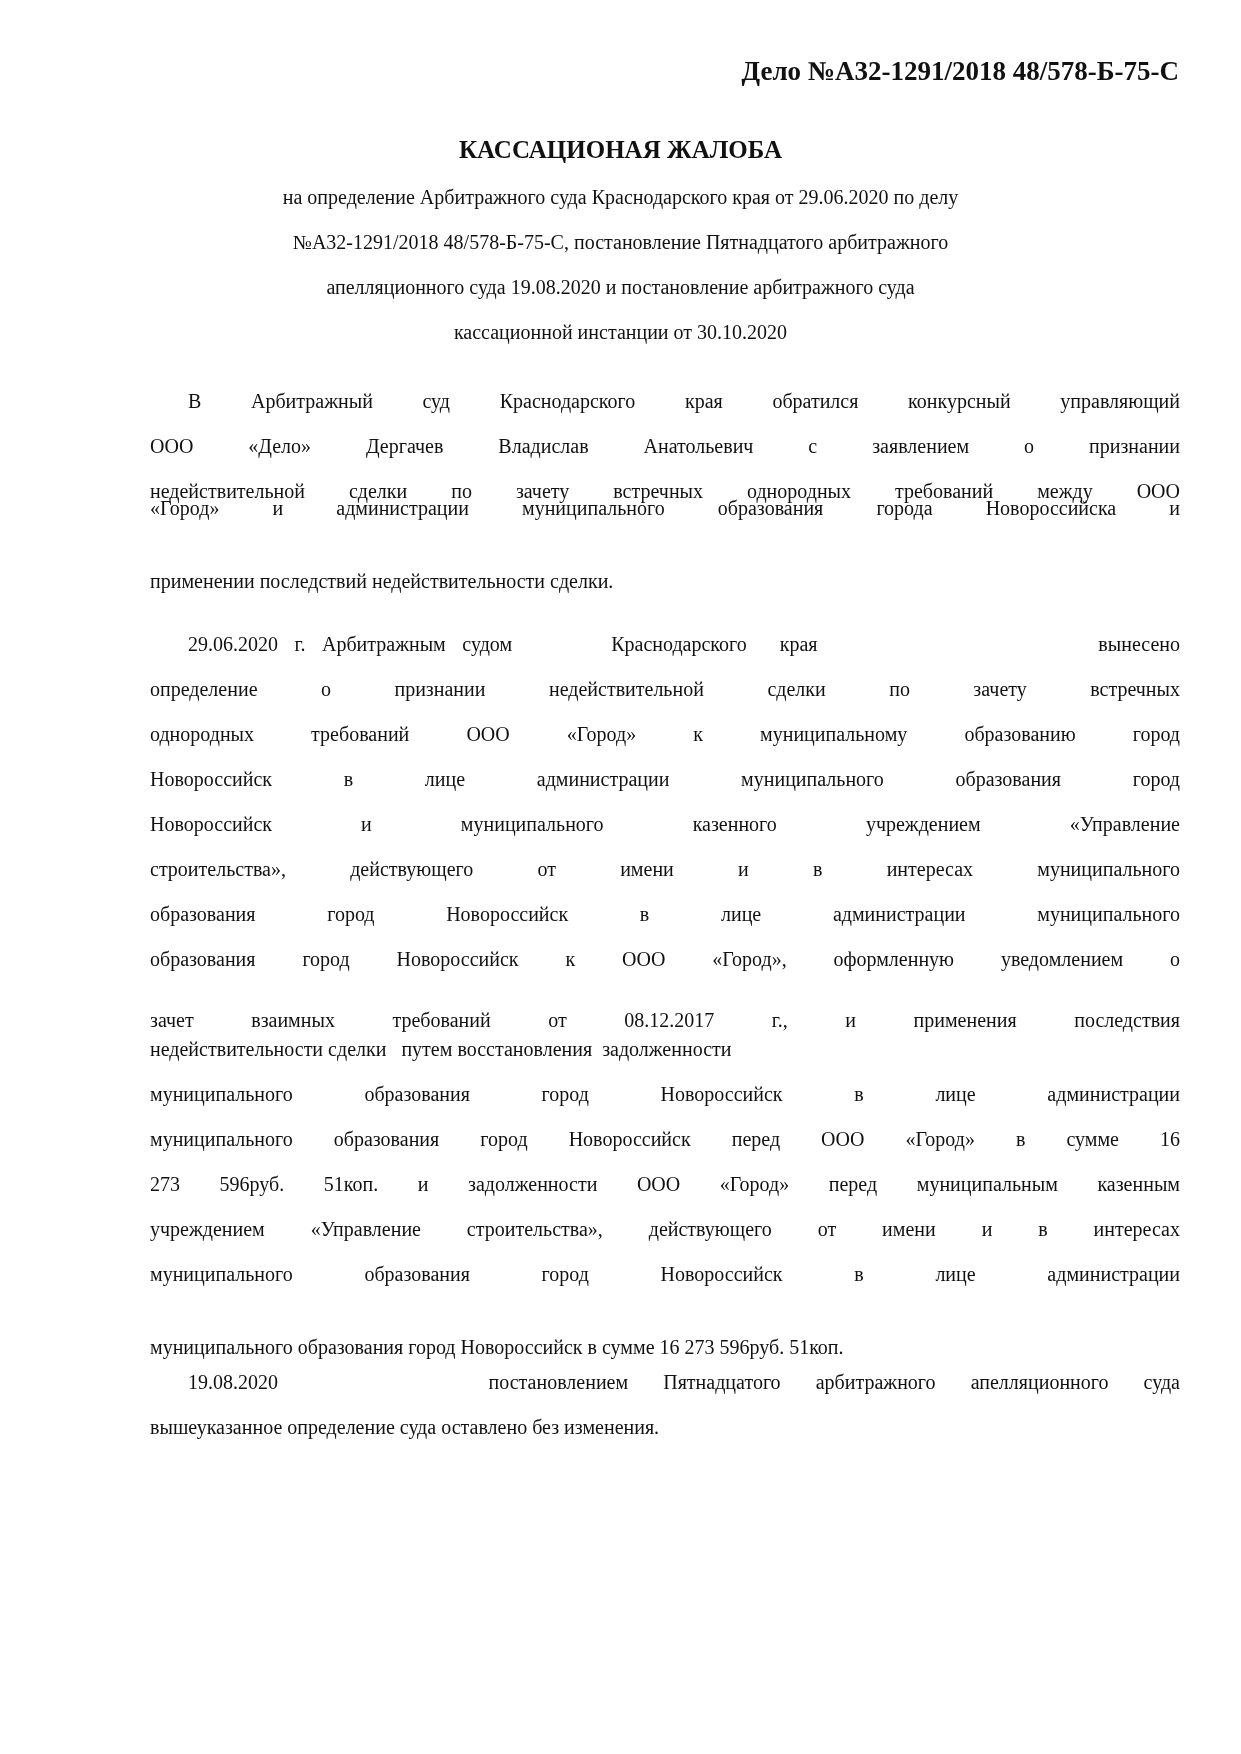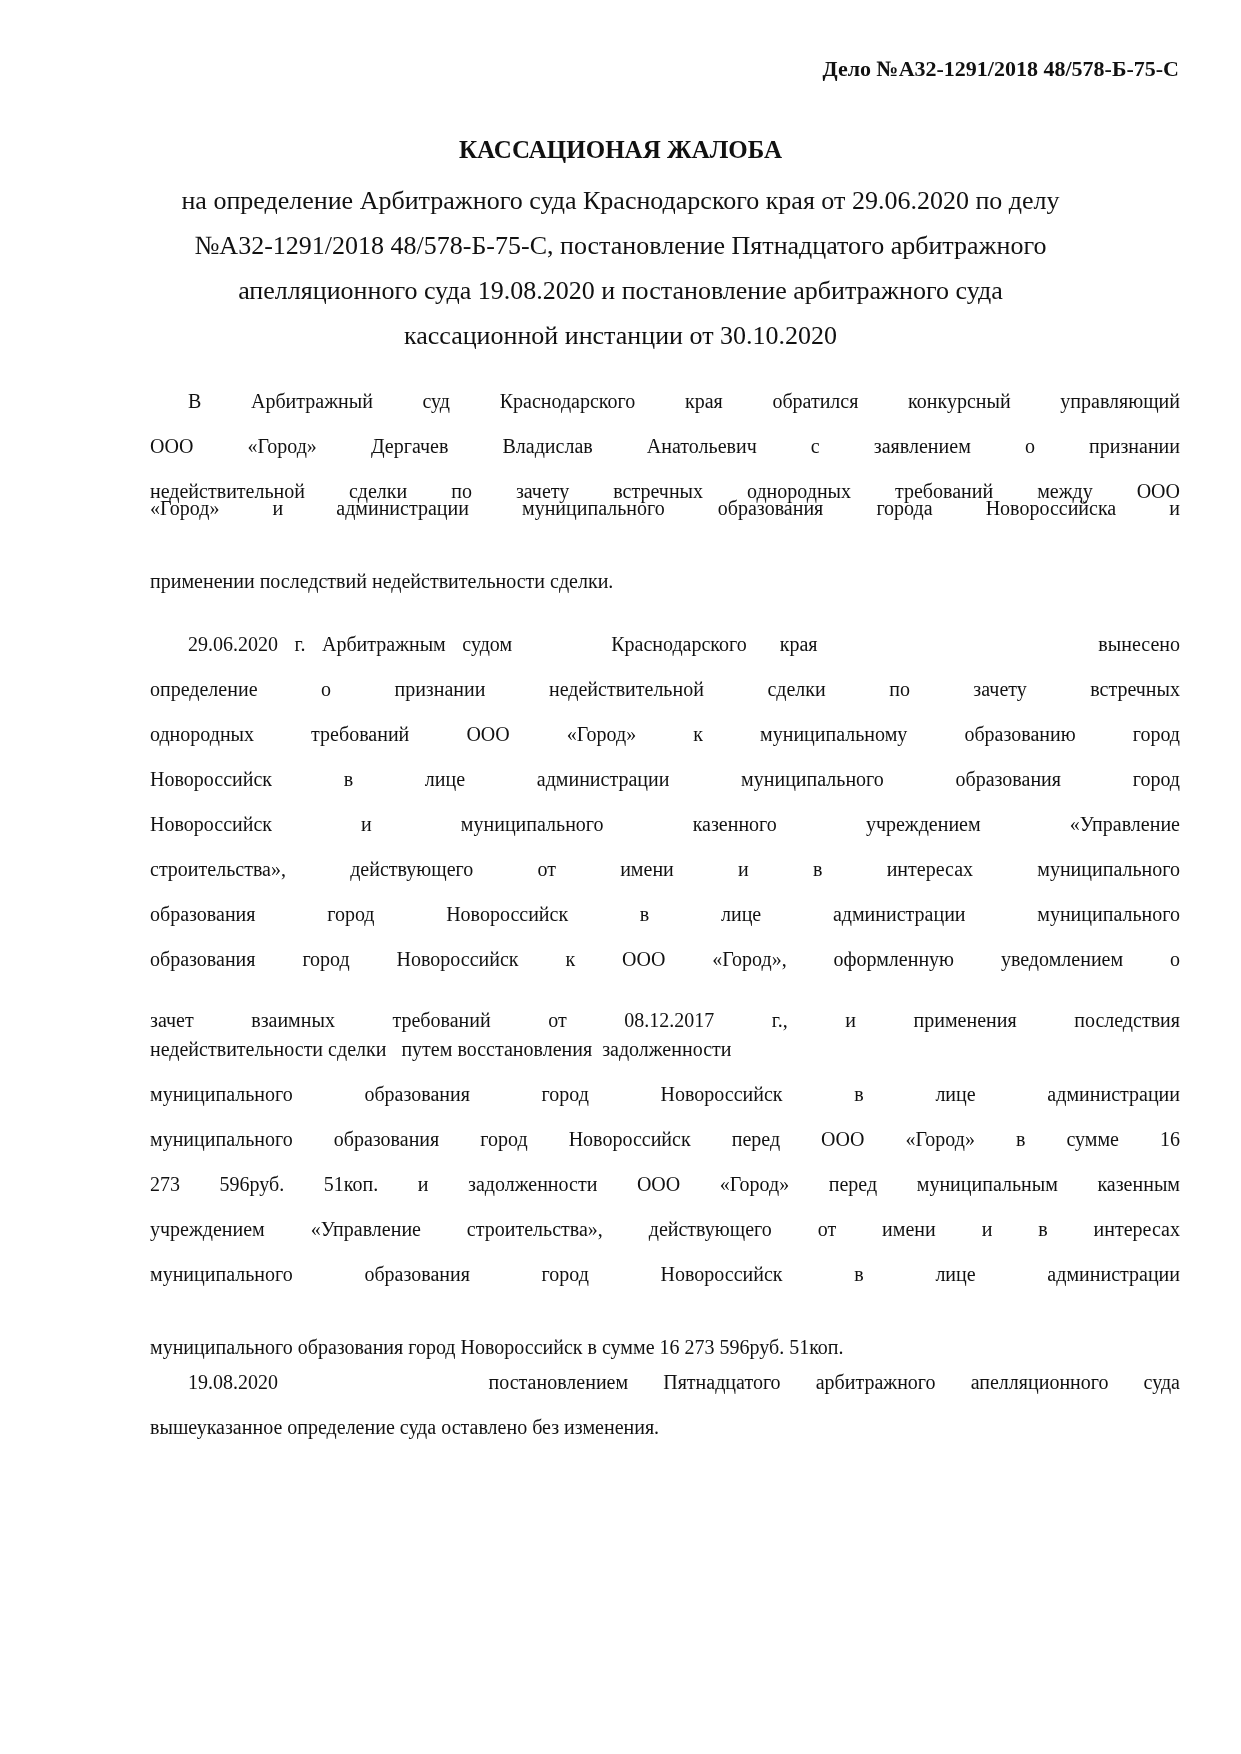--- a/index.html
+++ b/index.html
@@ -1,21 +1,21 @@
 <!DOCTYPE html>
 <html><head>
 <meta charset="utf-8">
 <style>
   html, body { margin: 0; padding: 0; background: #ffffff; }
   body { width: 1241px; height: 1754px; position: relative; overflow: hidden;
          font-family: "Liberation Serif", "DejaVu Serif", serif; color: #111111; }
   .page { position: absolute; left: 0; top: 0; width: 1241px; height: 1754px; background: #fff; }
-  .case-no { position: absolute; right: 62px; top: 56px; font-size: 22px; font-weight: bold; white-space: nowrap; }
+  .case-no { position: absolute; right: 62px; top: 56px; font-size: 27px; font-weight: bold; white-space: nowrap; }
   .title { position: absolute; left: 0; width: 1241px; top: 136px; text-align: center; font-size: 25px; font-weight: bold; }
-  .subtitle-line { position: absolute; left: 0; width: 1241px; text-align: center; font-size: 26px; white-space: nowrap; }
+  .subtitle-line { position: absolute; left: 0; width: 1241px; text-align: center; font-size: 20px; white-space: nowrap; }
   .line { position: absolute; left: 150px; width: 1030px; font-size: 20px; white-space: nowrap;
           text-align: justify; text-align-last: justify; line-height: 32px; height: 32px; }
   .line.last { text-align-last: left; }
   .line.indent { left: 188px; width: 992px; }
   .line.pre { white-space: pre; }
 </style>
 </head>
 <body>
 
 <div class="page">
@@ -24,21 +24,21 @@
 
   <div class="title">КАССАЦИОНАЯ ЖАЛОБА</div>
 
   <div class="subtitle-line" style="top:186px;">на определение Арбитражного суда Краснодарского края от 29.06.2020 по делу</div>
   <div class="subtitle-line" style="top:231px;">№А32-1291/2018 48/578-Б-75-С, постановление Пятнадцатого арбитражного</div>
   <div class="subtitle-line" style="top:276px;">апелляционного суда 19.08.2020 и постановление арбитражного суда</div>
   <div class="subtitle-line" style="top:321px;">кассационной инстанции от 30.10.2020</div>
 
   <div>
     <div class="line indent" style="top:385px;">В Арбитражный суд Краснодарского края обратился конкурсный управляющий</div>
-    <div class="line" style="top:430px;">ООО «Город» Дергачев Владислав Анатольевич с заявлением о признании</div>
+    <div class="line" style="top:430px;">ООО «Дело» Дергачев Владислав Анатольевич с заявлением о признании</div>
     <div class="line" style="top:475px;">недействительной сделки по зачету встречных однородных требований между ООО</div>
     <div class="line" style="top:492px;">«Город» и администрации муниципального образования города Новороссийска и</div>
     <div class="line last" style="top:565px;">применении последствий недействительности сделки.</div>
   </div>
 
   <div>
     <div class="line indent pre" style="top:628px;">29.06.2020 г. Арбитражным судом      Краснодарского  края                 вынесено</div>
     <div class="line" style="top:673px;">определение о признании недействительной сделки по зачету встречных</div>
     <div class="line" style="top:718px;">однородных требований ООО «Город» к муниципальному образованию город</div>
     <div class="line" style="top:763px;">Новороссийск в лице администрации муниципального образования город</div>

